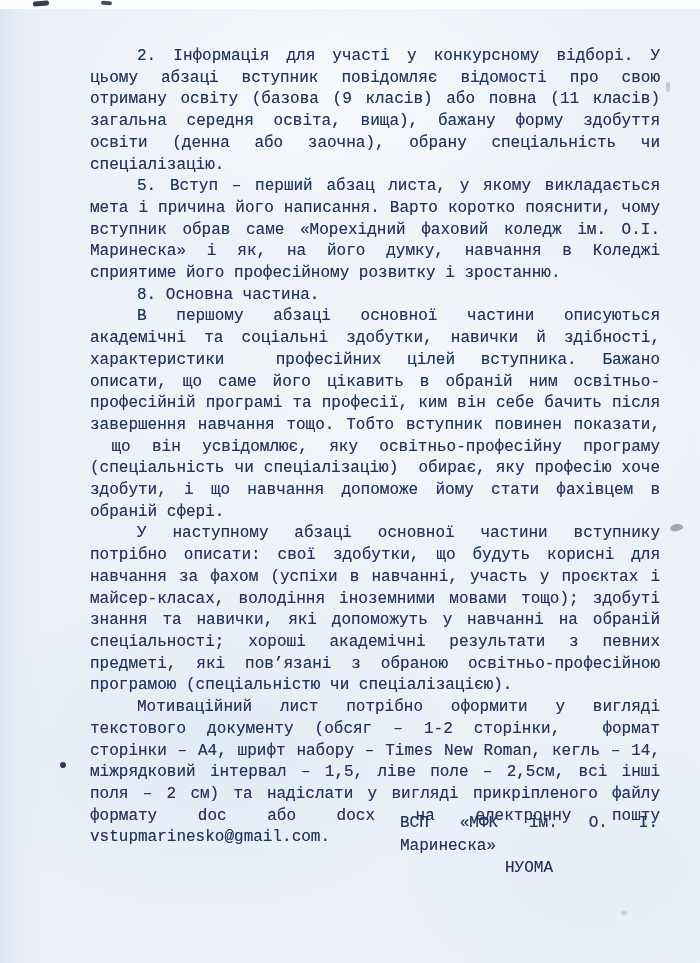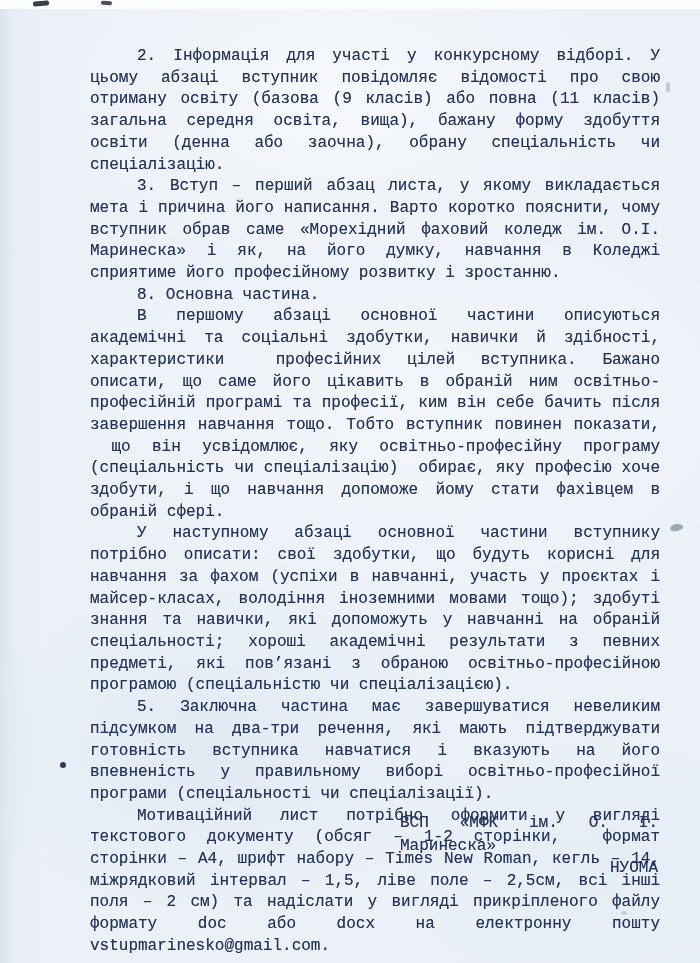--- a/index.html
+++ b/index.html
@@ -29,43 +29,42 @@
     text-shadow:0 0 .5px rgba(34,52,92,.55);
   }
   .para{margin:0;text-indent:47px;}
   .heading-gap{margin-top:13px;}
   .approval{
     position:absolute;
     left:400px;top:812px;width:258px;
     font-size:16px;line-height:22.6px;
     text-shadow:0 0 .5px rgba(34,52,92,.55);
   }
-  .appr-line{text-align:right;}
+  .appr-line{text-align:center;}
   .appr-line.justify{text-align:justify;text-align-last:justify;}
 </style>
 </head>
 <body>
 
 <div class="page">
 
   <div class="top-strip"></div>
   <div class="artifact" style="left:33px;top:1px;width:16px;height:5px;background:#3a3f49;border-radius:2px;transform:rotate(-4deg);"></div>
   <div class="artifact" style="left:101px;top:1px;width:11px;height:4px;background:#4a505b;border-radius:2px;transform:rotate(3deg);"></div>
   <div class="artifact" style="left:666px;top:82px;width:4px;height:10px;background:#b6c0cf;border-radius:2px;opacity:.8;"></div>
   <div class="artifact" style="left:670px;top:524px;width:13px;height:7px;background:#8f9bad;border-radius:50% 50% 50% 50%/60% 60% 40% 40%;opacity:.85;transform:rotate(-10deg);"></div>
   <div class="artifact" style="left:60px;top:762px;width:6px;height:6px;background:#2b3c63;border-radius:50%;"></div>
   <div class="artifact" style="left:621px;top:911px;width:6px;height:4px;background:#c3ccd9;border-radius:50%;opacity:.9;"></div>
 
   <div class="body-text">
     <p class="para">2. Інформація для участі у конкурсному відборі. У цьому абзаці вступник повідомляє відомості про свою отриману освіту (базова (9 класів) або повна (11 класів) загальна середня освіта, вища), бажану форму здобуття освіти (денна або заочна), обрану спеціальність чи спеціалізацію.</p>
-    <p class="para">3. Вступ – перший абзац листа, у якому викладається мета і причина його написання. Варто коротко пояснити, чому вступник обрав саме «Морехідний фаховий коледж ім. О.І. Маринеска» і як, на його думку, навчання в Коледжі сприятиме його професійному розвитку і зростанню.</p>
+    <p class="para">5. Вступ – перший абзац листа, у якому викладається мета і причина його написання. Варто коротко пояснити, чому вступник обрав саме «Морехідний фаховий коледж ім. О.І. Маринеска» і як, на його думку, навчання в Коледжі сприятиме його професійному розвитку і зростанню.</p>
     <p class="para">8. Основна частина.</p>
     <p class="para">В першому абзаці основної частини описуються академічні та соціальні здобутки, навички й здібності, характеристики &nbsp;професійних цілей вступника. Бажано описати, що саме його цікавить в обраній ним освітньо-професійній програмі та професії, ким він себе бачить після завершення навчання тощо. Тобто вступник повинен показати, &nbsp;що він усвідомлює, яку освітньо-професійну програму (спеціальність чи спеціалізацію) &nbsp;обирає, яку професію хоче здобути, і що навчання допоможе йому стати фахівцем в обраній сфері.</p>
     <p class="para">У наступному абзаці основної частини вступнику потрібно описати: свої здобутки, що будуть корисні для навчання за фахом (успіхи в навчанні, участь у проєктах і майсер-класах, володіння іноземними мовами тощо); здобуті знання та навички, які допоможуть у навчанні на обраній спеціальності; хороші академічні результати з певних предметі, які пов’язані з обраною освітньо-професійною програмою (спеціальністю чи спеціалізацією).</p>
-    <p class="para">5. Заключна частина має завершуватися невеликим підсумком на два-три речення, які мають підтверджувати готовність вступника навчатися і вказують на його впевненість у правильному виборі освітньо-професійної програми (спеціальності чи спеціалізації).</p>
 
 
     <p class="para"><span>Мотиваційний лист потрібно оформити у вигляді текстового документу (обсяг – 1-2 сторінки, &nbsp;формат сторінки – А4, шрифт набору – Times New Roman, кегль – 14, міжрядковий інтервал – 1,5, ліве поле – 2,5см, всі інші поля – 2 см) та надіслати у вигляді прикріпленого файлу формату doc або docx на електронну пошту </span><span>vstupmarinesko@gmail.com</span><span>.</span></p>
   </div>
 
   <div class="approval">
     <div class="appr-line justify">ВСП «МФК ім. О. І. Маринеска»</div>
     <div class="appr-line">НУОМА</div>
   </div>
 

